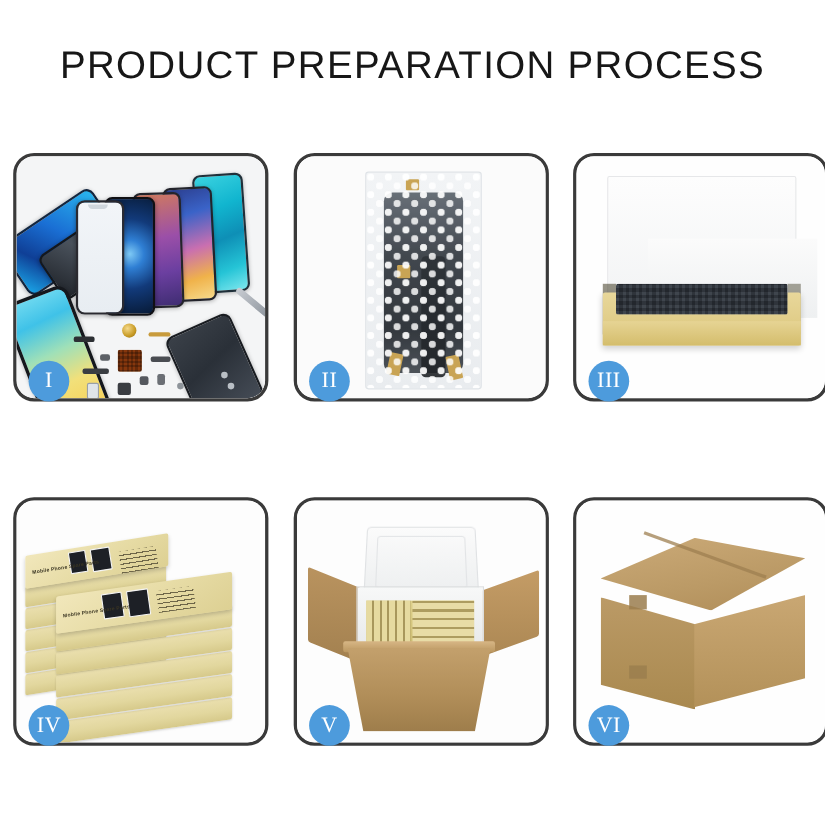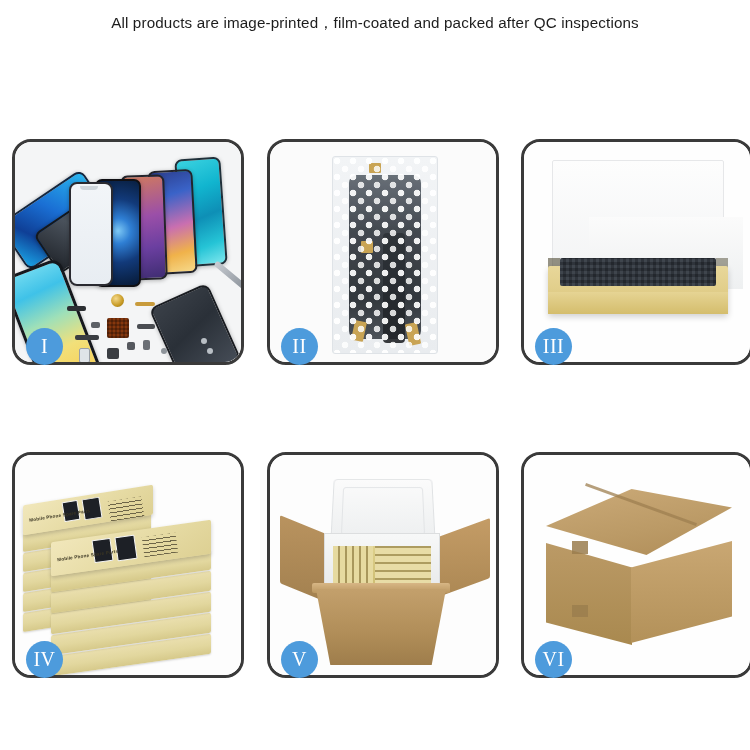--- a/index.html
+++ b/index.html
@@ -237,21 +237,21 @@
     clip-path:polygon(0 26%,100% 0,100% 74%,0 100%);}
   .c-tapeA{position:absolute;left:48px;top:86px;width:16px;height:13px;background:#9a7d4e;opacity:.85;}
   .c-tapeB{position:absolute;left:48px;top:150px;width:16px;height:12px;background:#9a7d4e;opacity:.8;}
 </style>
 </head>
 <body>
 
 <div class="page">
 
   <div class="header">
-    <p class="subtitle">All products are image-printed，film-coated and packed after QC inspections</p>
+    <h1 class="title">PRODUCT PREPARATION PROCESS</h1>
   </div>
 
   <div class="grid">
 
     <div class="panel p1">
       <div class="scene">
         <div class="ph ph-tilt"></div>
         <div class="ph ph-tilt-b"></div>
         <div class="ph ph-e"></div>
         <div class="ph ph-d"></div>

